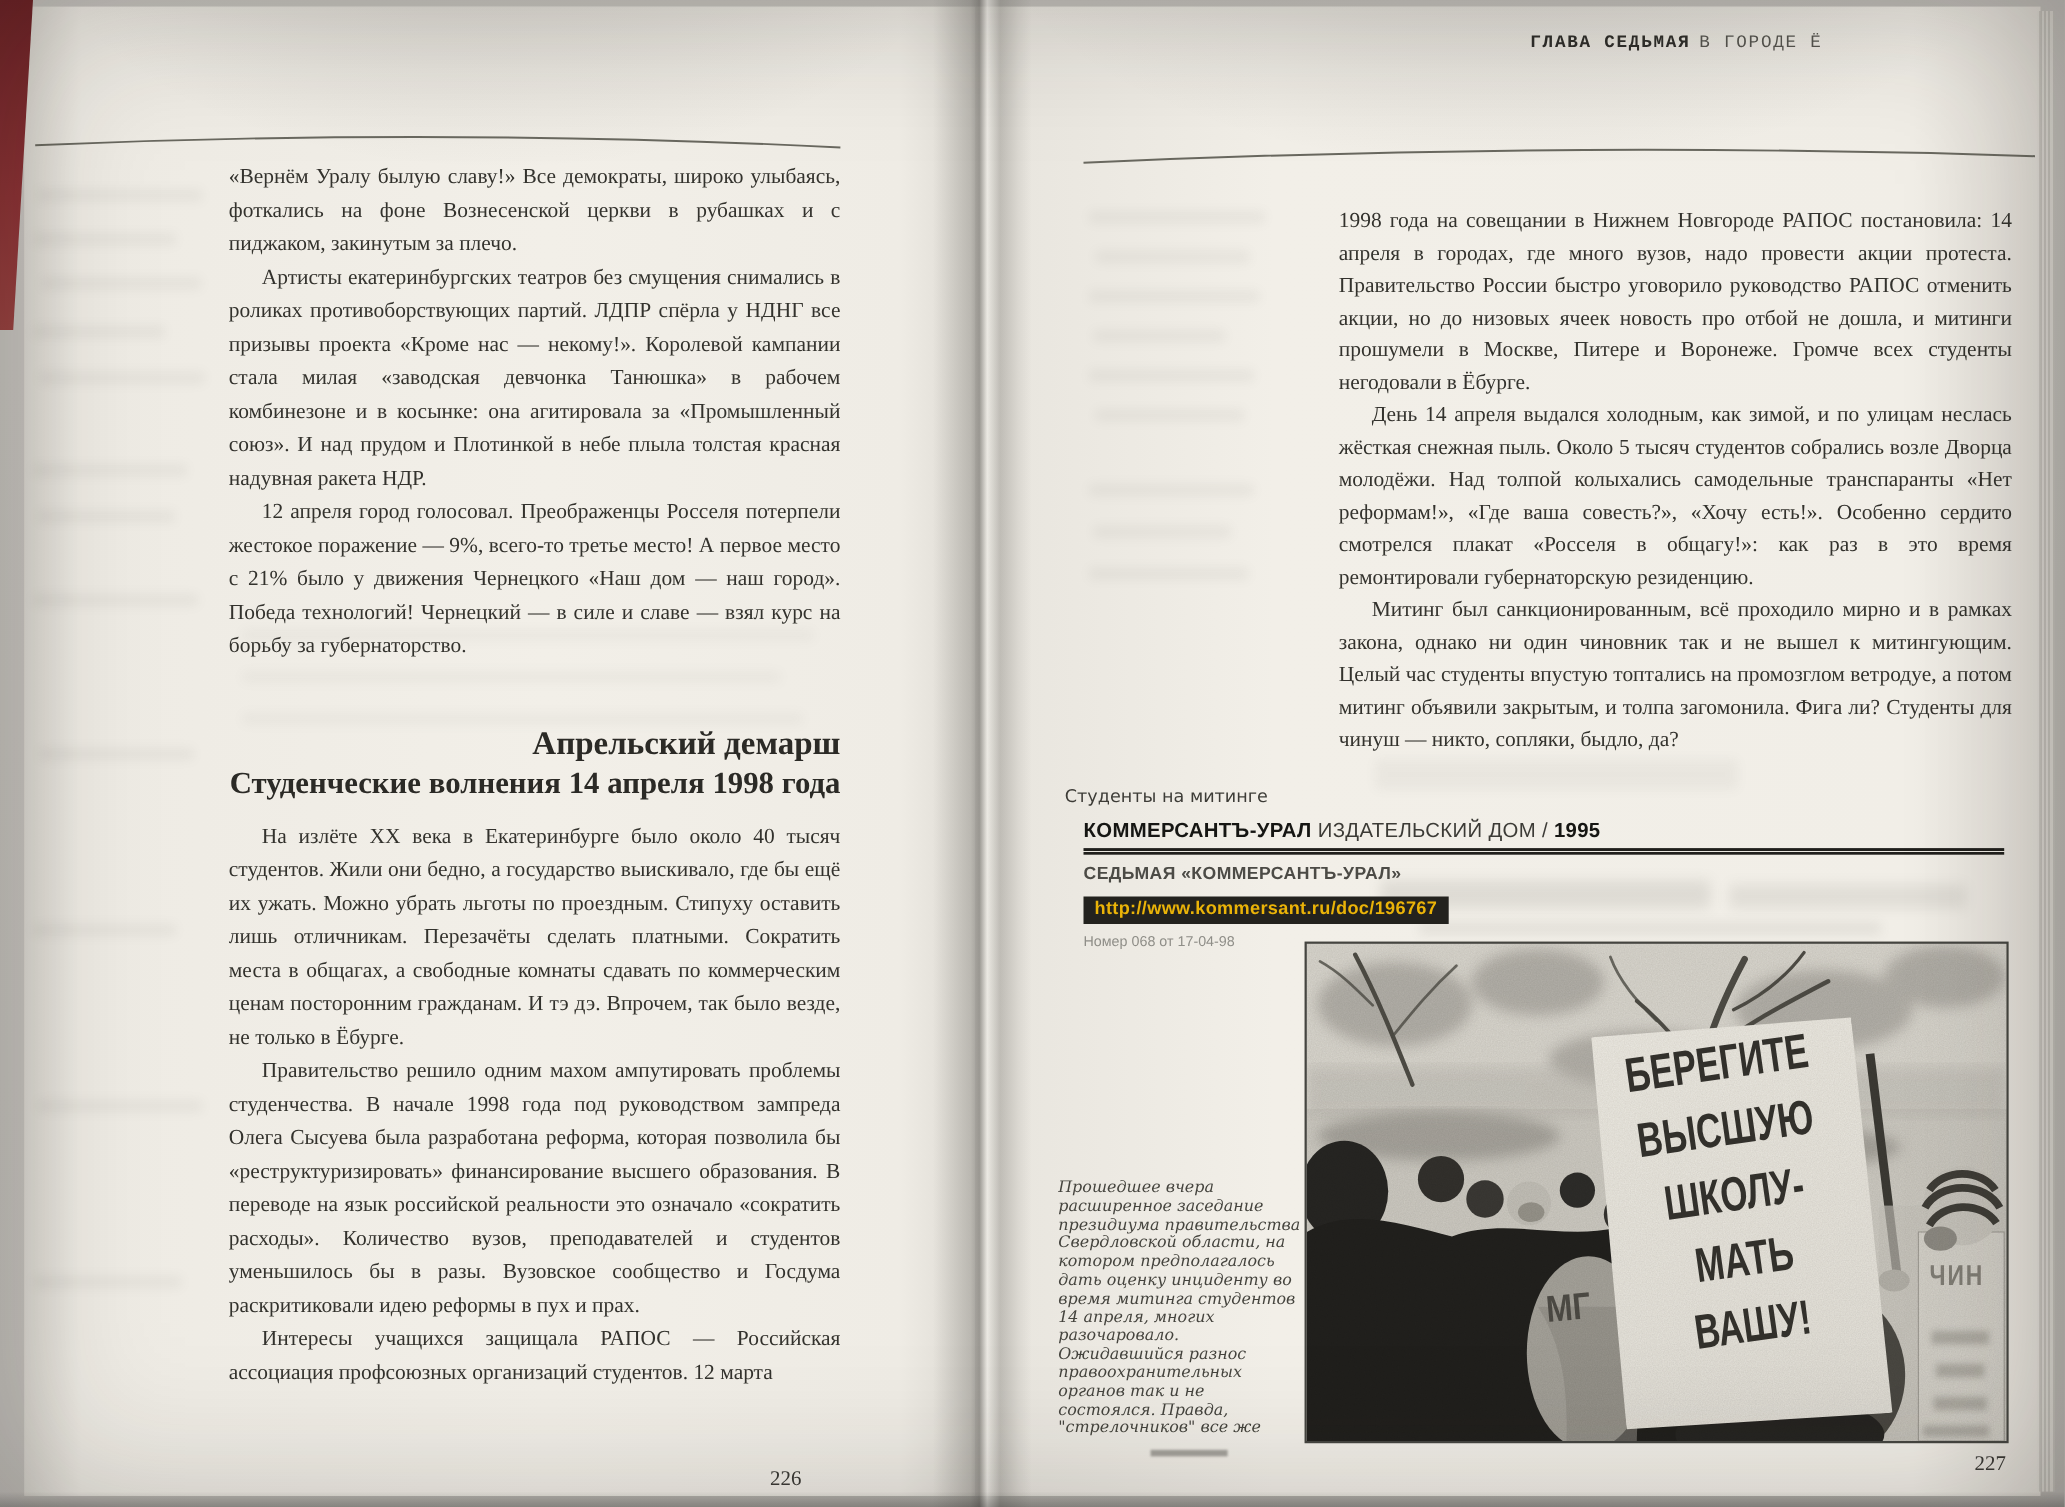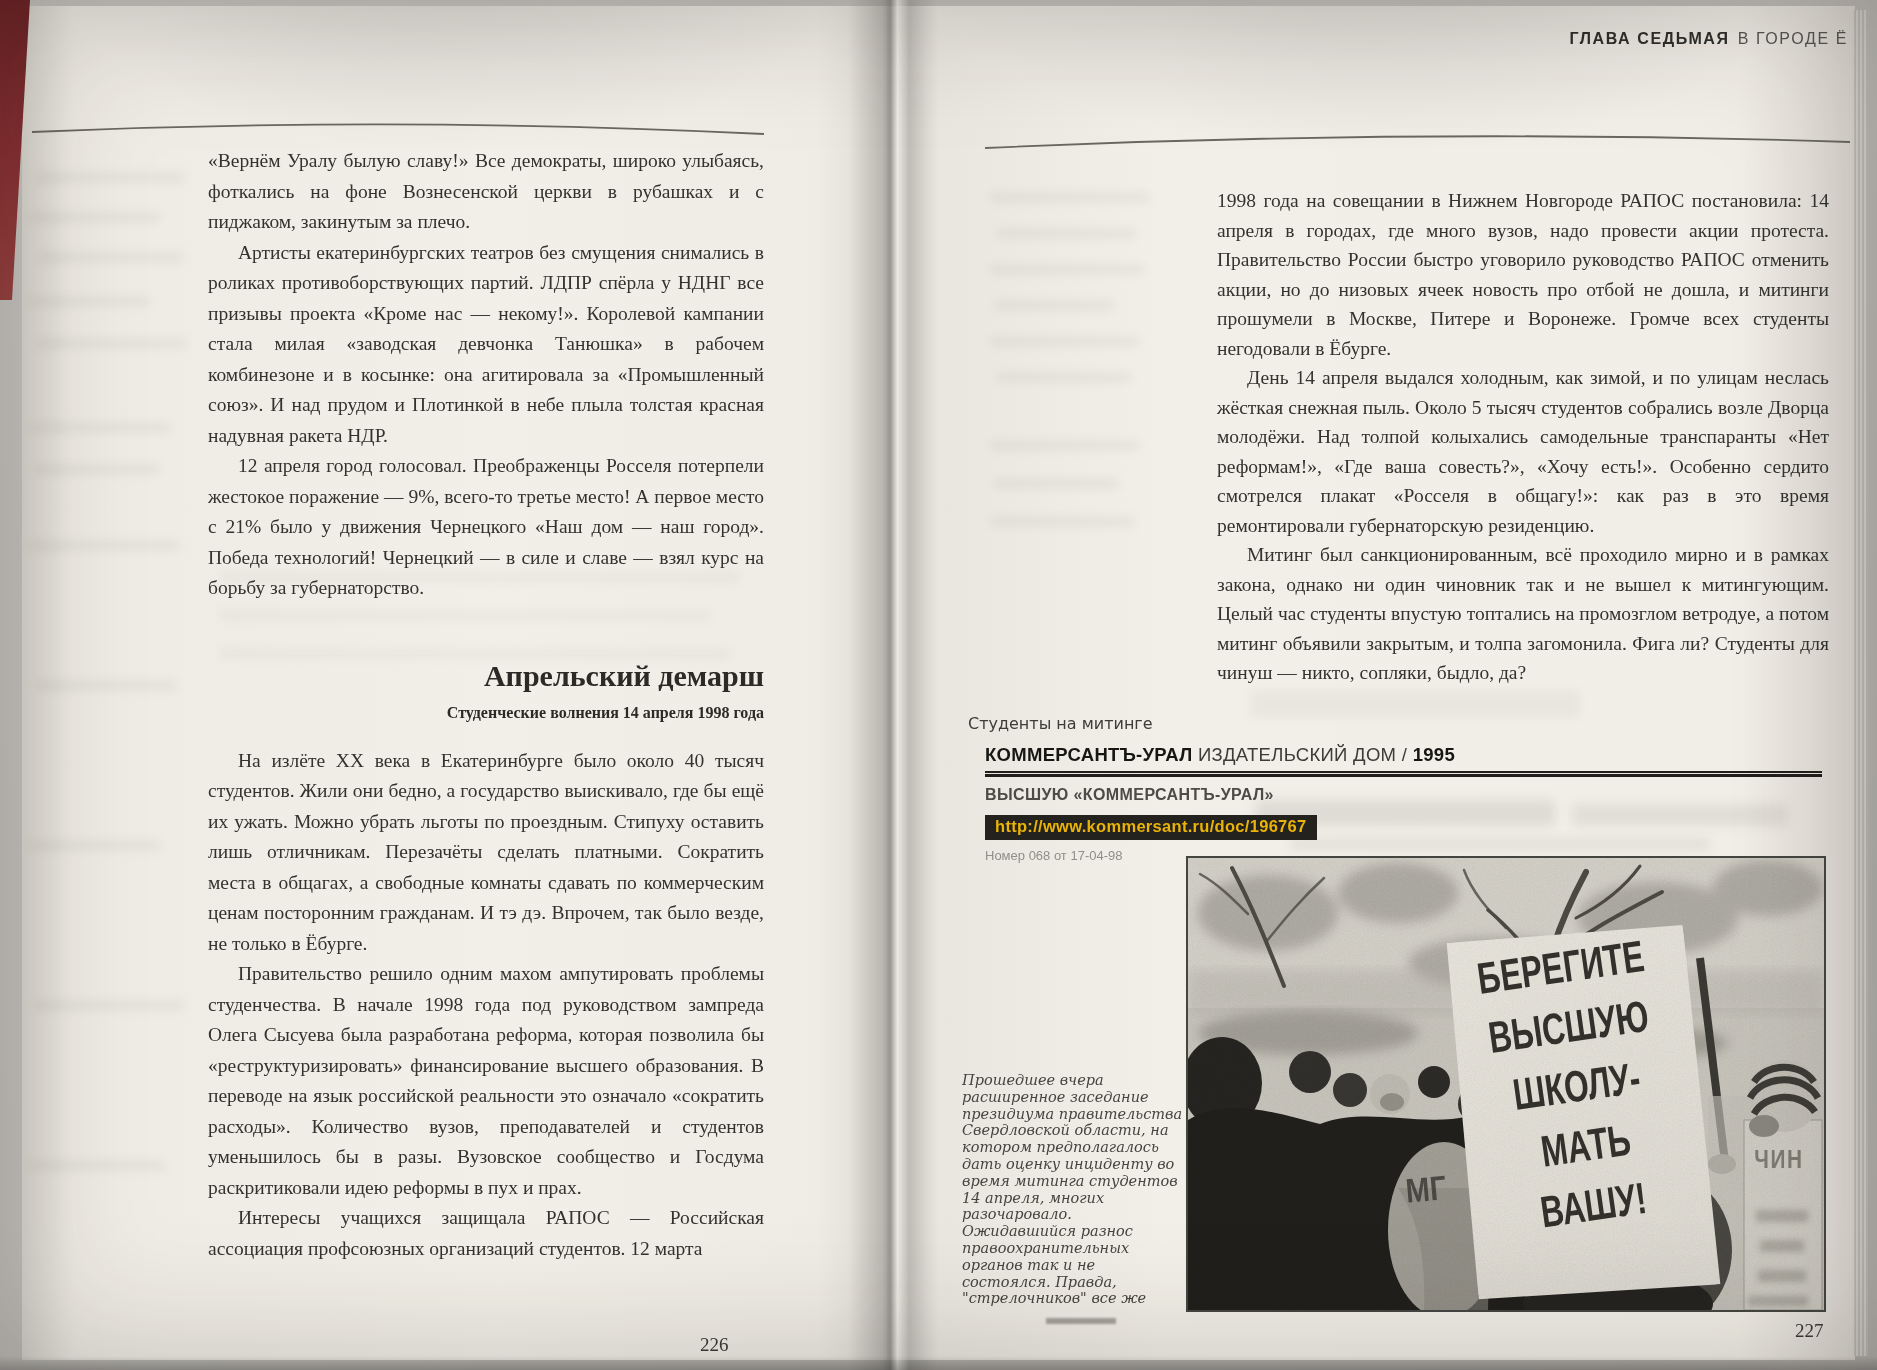--- a/index.html
+++ b/index.html
@@ -19,35 +19,35 @@
   .edge-right{position:absolute;top:10px;bottom:14px;left:1852px;width:16px;opacity:.8;
      background:repeating-linear-gradient(to right,#dad7d0 0 2px,#bfbcb5 2px 4px);}
   .edge-bottom{position:absolute;left:0;right:0;bottom:0;height:14px;
      background:linear-gradient(to bottom,rgba(0,0,0,0),rgba(0,0,0,.22));}
   .red-cover{position:absolute;left:0;top:0;width:30px;height:300px;
      background:linear-gradient(to bottom,#6d2125,#8a3134 60%,#96403f);
      clip-path:polygon(0 0,100% 0,40% 100%,0 100%);}
   .vignette{position:absolute;inset:0;pointer-events:none;
      box-shadow:inset 0 0 140px rgba(30,28,25,.25);}
   
-  .running-head{position:absolute;top:30px;left:1200px;width:648px;text-align:right;
-     font-family:Liberation Sans, sans-serif;font-size:16px;letter-spacing:1.6px;color:#55544f;}
+  .running-head{position:absolute;top:30px;left:1200px;width:648px;text-align:center;
+     font-family:Liberation Mono, monospace;font-size:16px;letter-spacing:1.6px;color:#55544f;}
   .running-head b{color:#2e2d2a;font-weight:700;margin-right:8px;}
   .toprule{position:absolute;left:0;top:0;pointer-events:none;}
   
   .col{position:absolute;color:#33322d;font-size:19.5px;line-height:30.5px;
        text-align:justify;hyphens:auto;}
   .col p{margin:0;}
   .col p.ind{text-indent:30px;}
   .col-left{left:208px;top:146px;width:556px;}
   .col-right{left:1217px;top:186px;width:612px;line-height:29.5px;}
   .sec-head{margin-left:-178px;margin-top:52px;margin-bottom:16px;text-align:right;
             text-indent:0;color:#2b2a26;}
   .sec-head .t1{font-size:30px;font-weight:700;line-height:40px;}
-  .sec-head .t2{font-size:16px;font-weight:700;line-height:34px;margin-left:28px;}
+  .sec-head .t2{font-size:28px;font-weight:700;line-height:34px;margin-left:28px;}
   .pagenum{position:absolute;font-size:19px;color:#3a3935;}
   .pagenum.n226{left:700px;top:1334px;}
   .pagenum.n227{left:1795px;top:1320px;}
   
   .margin-caption{position:absolute;left:968px;top:714px;width:210px;
      font-family:"DejaVu Sans",sans-serif;font-size:16px;color:#3d3c37;}
   
   .srcblock{position:absolute;left:985px;top:744px;width:837px;
      font-family:"Liberation Sans",sans-serif;}
   .src-line1{font-size:18.5px;color:#3c3b36;font-weight:500;letter-spacing:.3px;}
@@ -157,21 +157,21 @@
   <div class="col col-right">
     <p>1998 года на совещании в Нижнем Новгороде РАПОС постановила: 14 апреля в городах, где много вузов, надо провести акции протеста. Правительство России быстро уговорило руководство РАПОС отменить акции, но до низовых ячеек новость про отбой не дошла, и митинги прошумели в Москве, Питере и Воронеже. Громче всех студенты негодовали в Ёбурге.</p>
     <p class="ind">День 14 апреля выдался холодным, как зимой, и по улицам неслась жёсткая снежная пыль. Около 5 тысяч студентов собрались возле Дворца молодёжи. Над толпой колыхались самодельные транспаранты «Нет реформам!», «Где ваша совесть?», «Хочу есть!». Особенно сердито смотрелся плакат «Росселя в общагу!»: как раз в это время ремонтировали губернаторскую резиденцию.</p>
     <p class="ind">Митинг был санкционированным, всё проходило мирно и в рамках закона, однако ни один чиновник так и не вышел к митингующим. Целый час студенты впустую топтались на промозглом ветродуе, а потом митинг объявили закрытым, и толпа загомонила. Фига ли? Студенты для чинуш — никто, сопляки, быдло, да?</p>
   </div>
   <div class="margin-caption">Студенты на митинге</div>
 
   <div class="srcblock">
     <div class="src-line1"><b>КОММЕРСАНТЪ-УРАЛ</b><span> ИЗДАТЕЛЬСКИЙ ДОМ / </span><b>1995</b></div>
     <div class="src-rule"></div>
-    <div class="src-gazeta">ВЫСШУЮ «КОММЕРСАНТЪ-УРАЛ»</div>
+    <div class="src-gazeta">СЕДЬМАЯ «КОММЕРСАНТЪ-УРАЛ»</div>
     <div><span class="src-url">http://www.kommersant.ru/doc/196767</span></div>
     <div class="src-issue">Номер 068 от 17-04-98</div>
   </div>
 
   <div class="clipping">
     <svg class="scene" viewBox="0 0 636 452">
       <defs>
         <filter id="b6">
             <feGaussianBlur stdDeviation="6"></feGaussianBlur>
           </filter>

